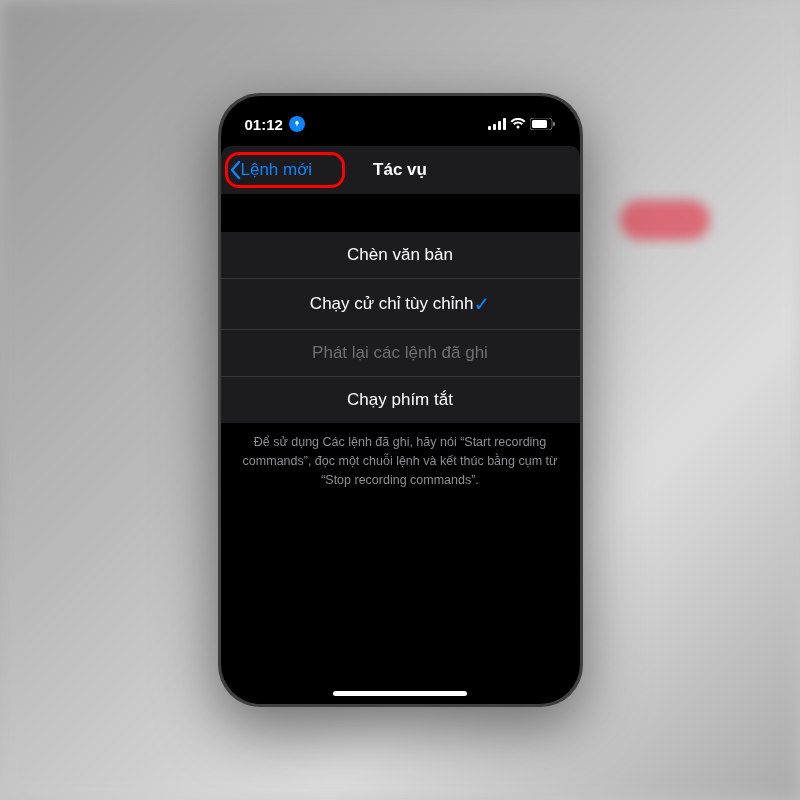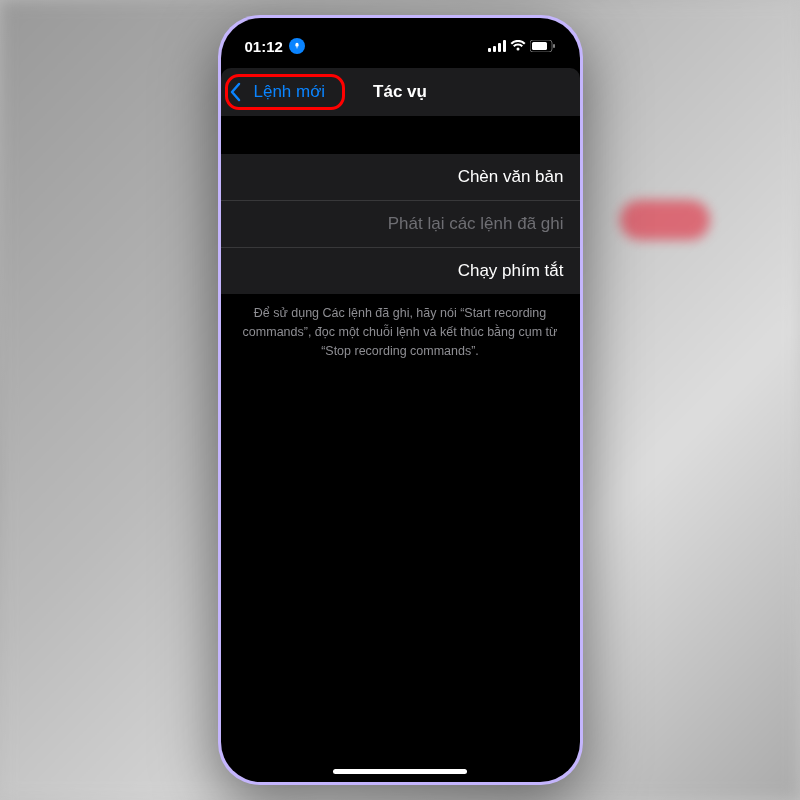--- a/index.html
+++ b/index.html
@@ -30,22 +30,22 @@
       height: 40px;
       background: #e04050;
       border-radius: 20px;
       filter: blur(6px);
       opacity: 0.7;
     }
     
     .phone {
       position: relative;
       width: 365px;
-      height: 770px;
-      background: #c4b5fd;
+      height: 614px;
+      background: #404040;
       border-radius: 42px;
       padding: 3px;
       box-shadow: 0 20px 60px rgba(0,0,0,0.5);
       z-index: 10;
     }
     
     .screen {
       width: 100%;
       height: 100%;
       background: #000;
@@ -99,21 +99,21 @@
       position: relative;
       padding: 0 8px;
       margin-top: 6px;
       border-top-left-radius: 10px;
       border-top-right-radius: 10px;
     }
     
     .back-btn {
       display: flex;
       align-items: center;
-      gap: 13px;
+      gap: 0;
       color: #0a84ff;
       font-size: 17px;
       position: absolute;
       left: 8px;
     }
     
     .back-btn svg { width: 12px; height: 20px; }
     
     .highlight-box {
       position: absolute;
@@ -140,21 +140,21 @@
       background: #000;
     }
     
     .list {
       background: #1c1c1e;
     }
     
     .list-row {
       display: flex;
       align-items: center;
-      justify-content: flex-end;
+      justify-content: center;
       padding: 13px 16px;
       border-bottom: 0.5px solid #38383a;
       color: #fff;
       font-size: 17px;
     }
     
     .list-row:last-child { border-bottom: none; }
     
     .list-row.disabled { color: #6e6e73; }
     
@@ -230,20 +230,24 @@
       </div>
       <div class="nav-title">Tác vụ</div>
     </div>
 
     <div class="spacer-dark"></div>
 
     <div class="list">
       <div class="list-row">
         <span>Chèn văn bản</span>
       </div>
+      <div class="list-row">
+        <span>Chạy cử chỉ tùy chỉnh</span>
+        <span class="checkmark">✓</span>
+      </div>
       <div class="list-row disabled">
         <span>Phát lại các lệnh đã ghi</span>
       </div>
       <div class="list-row">
         <span>Chạy phím tắt</span>
       </div>
     </div>
 
     <div class="footer-text">Để sử dụng Các lệnh đã ghi, hãy nói “Start recording commands”, đọc một chuỗi lệnh và kết thúc bằng cụm từ “Stop recording commands”.</div>
 

